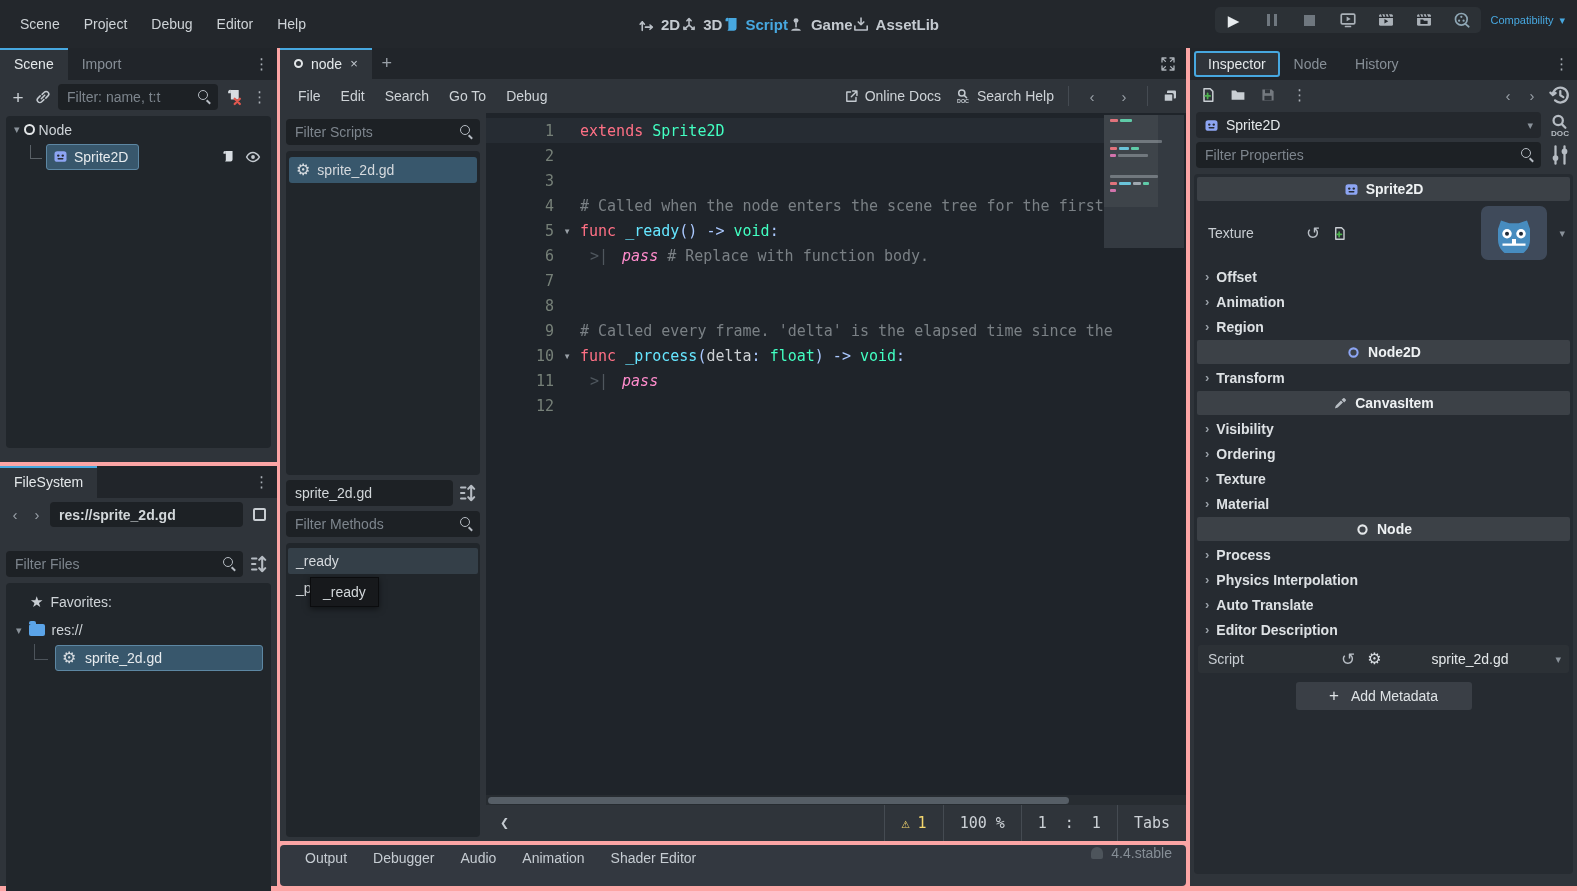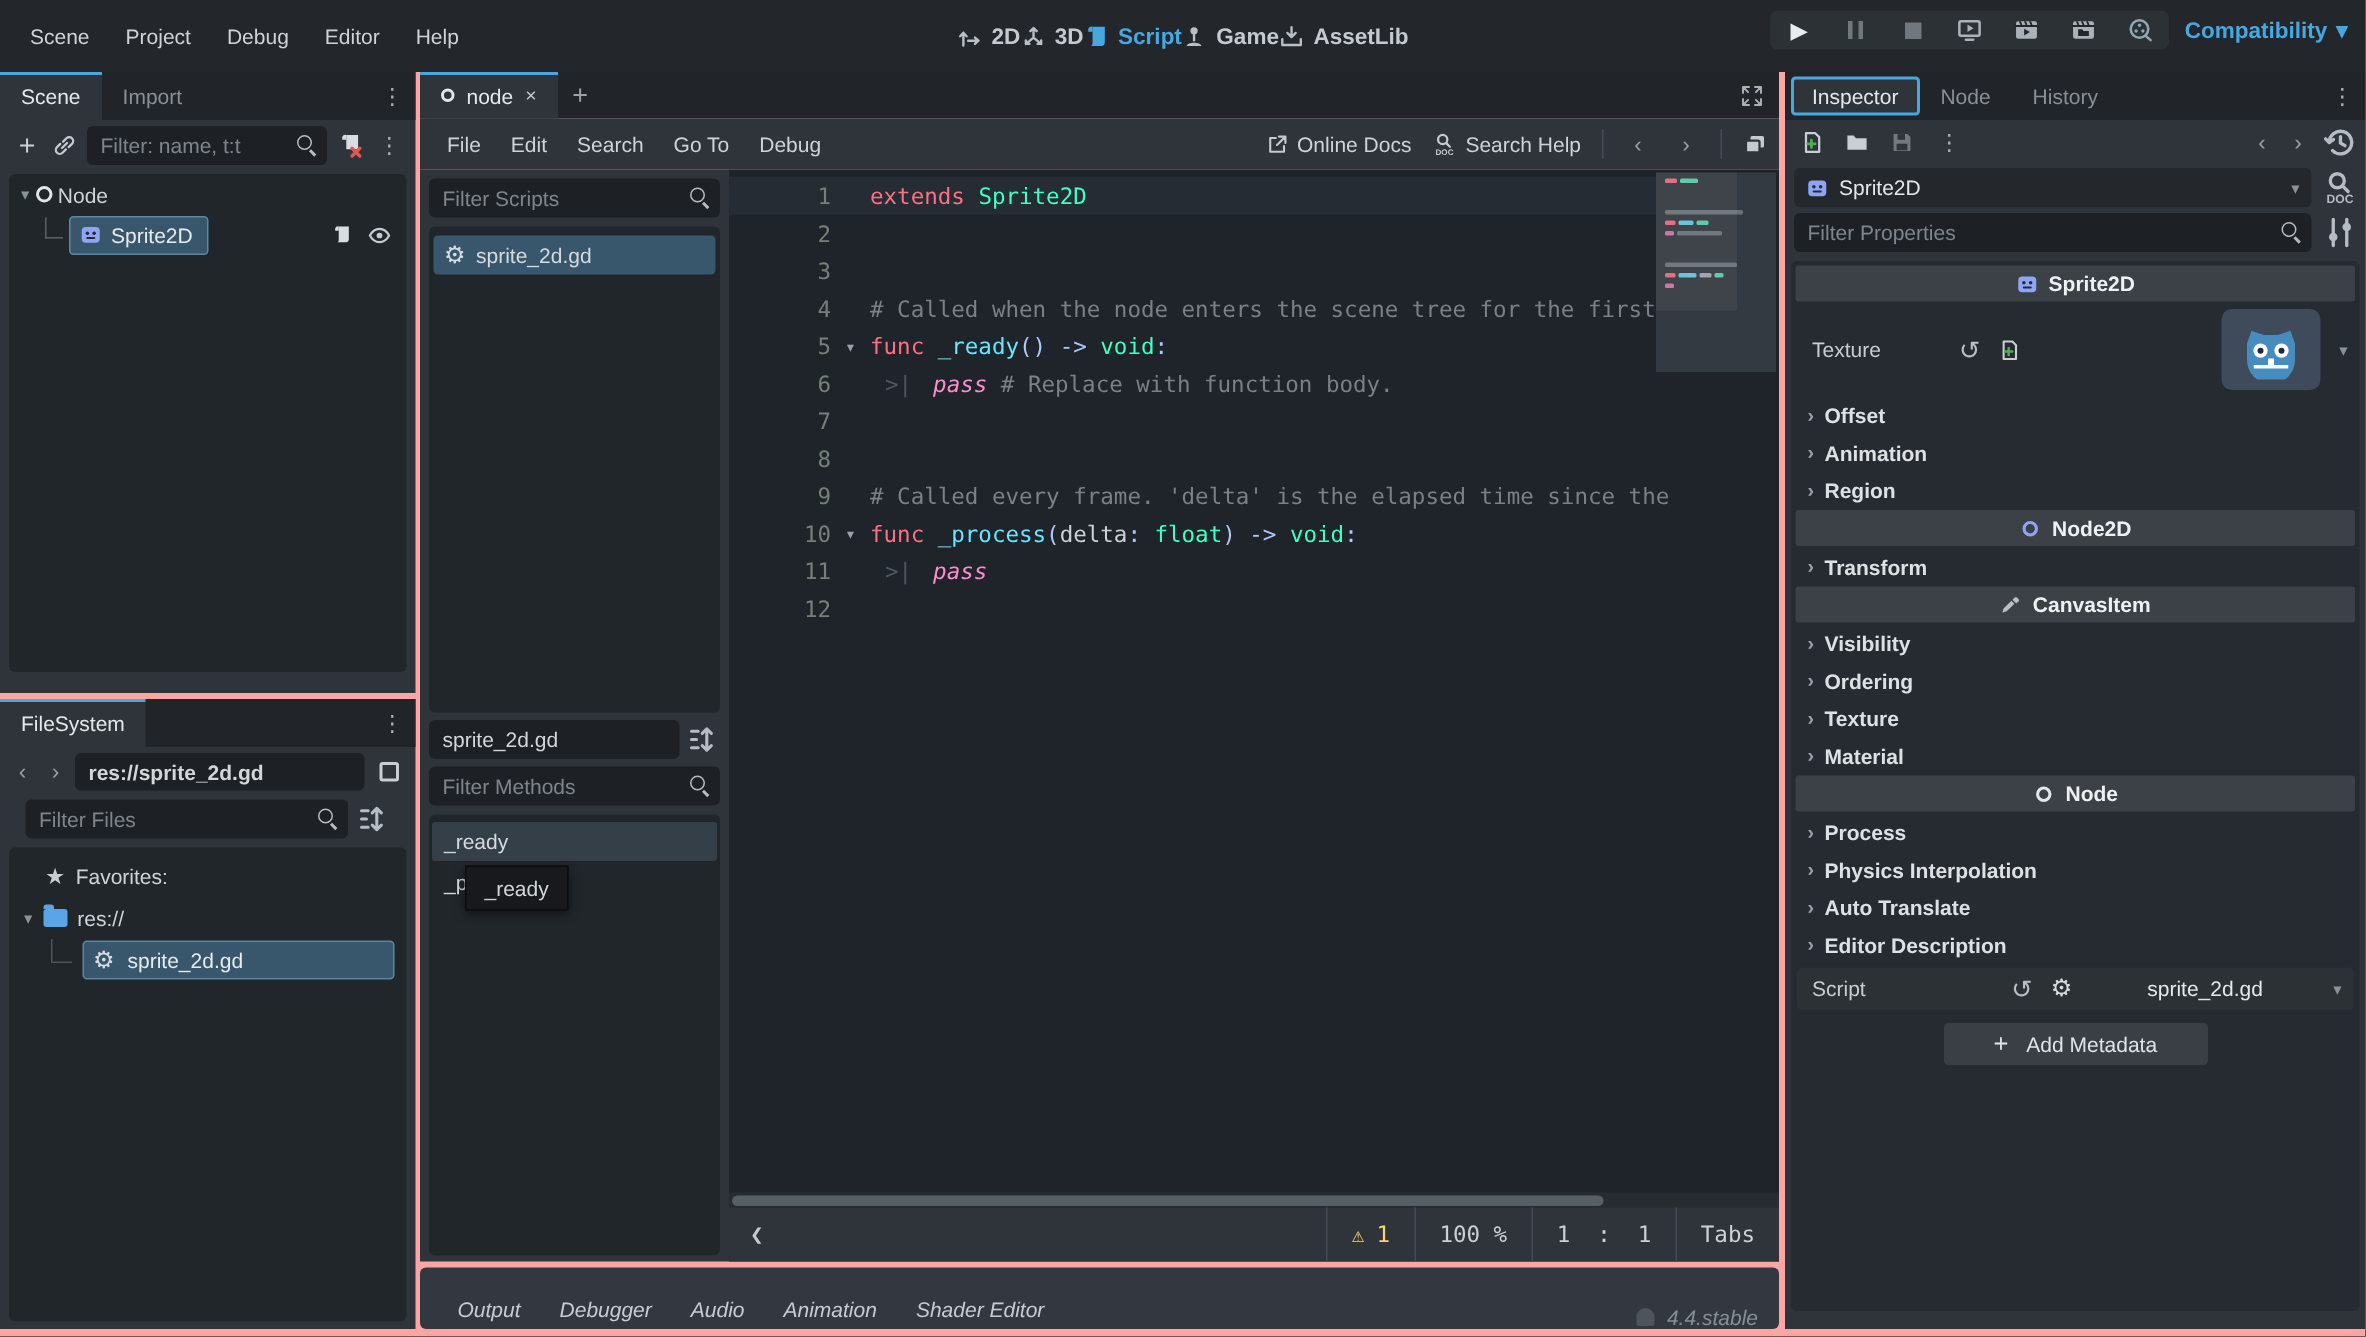--- a/index.html
+++ b/index.html
@@ -28,21 +28,21 @@
   .wstab { display:flex; align-items:center; gap:6px; font-weight:bold; font-size:15px; color:#c4cad0; cursor:pointer; }
   .wstab .wicon { width:17px; height:17px; color:#b9bfc6; }
   .wstab.active { color:#47a8e0; }
   .wstab.active .wicon { color:#47a8e0; }
   .runbar { position:absolute; right:8px; top:7px; display:flex; align-items:center; gap:10px; }
   .runbtns { display:flex; align-items:center; background:#2c3136; border-radius:5px; padding:4px 10px; gap:20px; }
   .runbtns .ibtn { width:18px; height:18px; }
   .g-play { color:#e8ecef; font-size:15px; line-height:1; }
   .ic-pause { width:10px; height:12px; border-left:3.5px solid #6f777f; border-right:3.5px solid #6f777f; }
   .ic-stop { width:11px; height:11px; background:#6f777f; }
-  .renderer { display:flex; align-items:center; gap:6px; color:#47a8e0; font-weight:bold; font-size:15px; cursor:pointer; padding-right:4px; }
+  .renderer { display:flex; align-items:center; gap:6px; color:#47a8e0; font-weight:normal; font-size:11px; cursor:pointer; padding-right:4px; }
 
   
   .dock { position:absolute; background:#2f343a; }
   .tabbar { height:32px; background:#21252a; display:flex; align-items:stretch; }
   .tab { padding:0 14px; display:flex; align-items:center; gap:6px; color:#878f97; cursor:pointer; position:relative; }
   .tab.active { background:#2f343a; color:#e4e8ea; }
   .tab.active::before { content:""; position:absolute; left:0; right:0; top:0; height:2px; background:#47a8e0; }
   .tabbar .dots { margin-left:auto; align-self:center; }
   .recess { background:#21262b; border-radius:4px; }
 
@@ -57,21 +57,21 @@
   .selchip { display:flex; align-items:center; gap:6px; background:#38576c; border:1px solid #5d87a3; border-radius:3px; height:26px; padding:0 10px 0 6px; color:#e7ebee; }
   .rowicons { margin-left:auto; display:flex; gap:10px; padding-right:10px; }
   .icn { width:16px; height:16px; color:#c4cad0; }
 
   
   .fs-dock { left:0; top:466px; width:277px; height:420px; }
   .fs-nav { display:flex; align-items:center; gap:4px; padding:4px 6px; height:33px; }
   .navchev { width:18px; text-align:center; font-size:15px; color:#9aa1a8; cursor:pointer; }
   .pathbox { flex:1; background:#1d2125; border-radius:4px; height:25px; display:flex; align-items:center; padding:0 9px; color:#d2d7da;font-weight:bold; }
   .ic-square { width:13px; height:13px; border:2px solid #c9ced3; border-radius:2px; }
-  .fs-filter { display:flex; align-items:center; gap:6px; padding:2px 17px; height:30px; }
+  .fs-filter { display:flex; align-items:center; gap:6px; padding:2px 6px; height:30px;margin-top:18px; }
   .fs-tree { margin:4px 6px; height:316px; padding-top:5px; }
   .fsrow { display:flex; align-items:center; height:28px; gap:7px; padding-left:10px; color:#cfd4d8; }
   .g-star::before { content:"★"; color:#c9ced3; font-size:15px; }
   .ic-folder { width:16px; height:12px; background:#5ba4e8; border-radius:2px; position:relative; }
   .ic-folder::before { content:""; position:absolute; top:-3px; left:0; width:7px; height:3px; background:#5ba4e8; border-radius:2px 2px 0 0; }
   .fs-guide { width:14px; height:16px; border-left:1.6px solid #4d545b; border-bottom:1.6px solid #4d545b; margin:-12px 0 0 16px; }
   .g-gear::before { content:"⚙"; color:#d7dce1; font-size:16px; line-height:1; }
 
   
   .center { left:280px; top:48px; width:906px; height:793px; background:none; }
@@ -114,21 +114,21 @@
   .hscroll { position:absolute; left:0; right:0; bottom:36px; height:10px; background:#272c31; }
   .hscroll .grab { position:absolute; left:2px; top:1.5px; width:83%; height:7px; border-radius:4px; background:#565e66; }
   .code-status { position:absolute; left:0; right:0; bottom:0; height:36px; background:#2f343a; display:flex; align-items:center; }
   .cs-left { padding:0 14px; color:#c4cad0; font-size:15px; cursor:pointer; }
   .cs-cells { margin-left:auto; display:flex; height:100%; align-items:stretch; }
   .cs-cell { display:flex; align-items:center; padding:0 16px; border-left:1px solid #454b52; color:#ccd1d6; gap:8px; }
   .g-warn::before { content:"⚠"; color:#f5d76e; font-size:14px; }
   .warn-num { color:#f5d76e; }
 
   
-  .bottombar { position:absolute; left:280px; top:845px; width:906px; height:41px; background:#333840; border-radius:4px; display:flex; align-items:flex-end; padding:0 14px; gap:4px;font-style:italic; }
+  .bottombar { position:absolute; left:280px; top:845px; width:906px; height:41px; background:#333840; border-radius:4px; display:flex; align-items:flex-start; padding:0 14px; gap:4px; }
   .bb-item { padding:5px 11px; color:#c6ccd2; cursor:pointer; border-radius:3px; }
   .bb-right { margin-left:auto; display:flex; align-items:center; gap:8px; color:#868e96; }
   .bell { width:12px; height:12px; background:#4d545b; border-radius:50% 50% 2px 2px; }
 
   
   .insp-dock { left:1190px; top:48px; width:387px; height:838px; }
   .insp-tab-active { margin:3px 0 3px 4px; border:2px solid #47a8e0; border-radius:3px; background:#2f343a; color:#e4e8ea; display:flex; align-items:center; padding:0 12px; cursor:pointer; }
   .insp-row { display:flex; align-items:center; height:30px; padding:0 4px 0 6px; gap:6px; }
   .insp-toolbar-icons { display:flex; align-items:center; gap:14px; padding-left:4px; }
   .objsel { flex:1; background:#24282d; border-radius:4px; height:26px; display:flex; align-items:center; gap:7px; padding:0 8px; cursor:pointer; }

